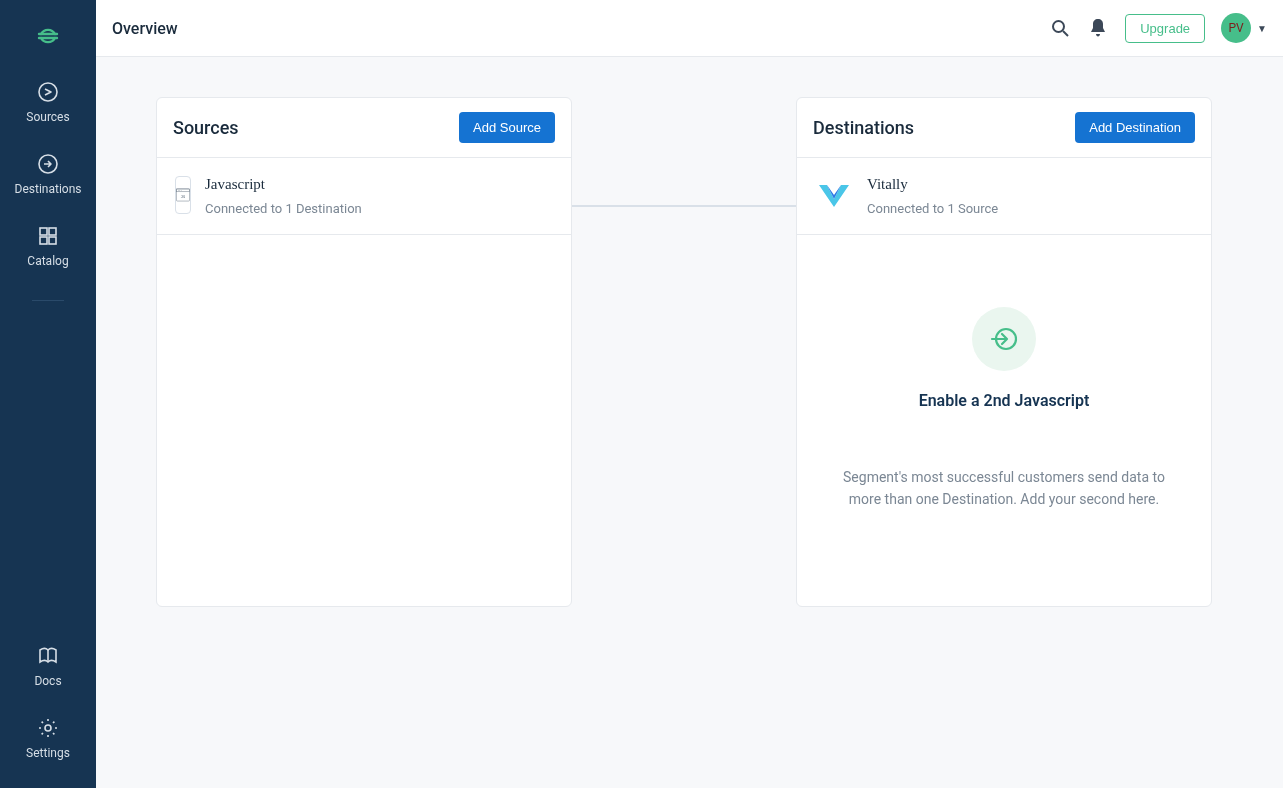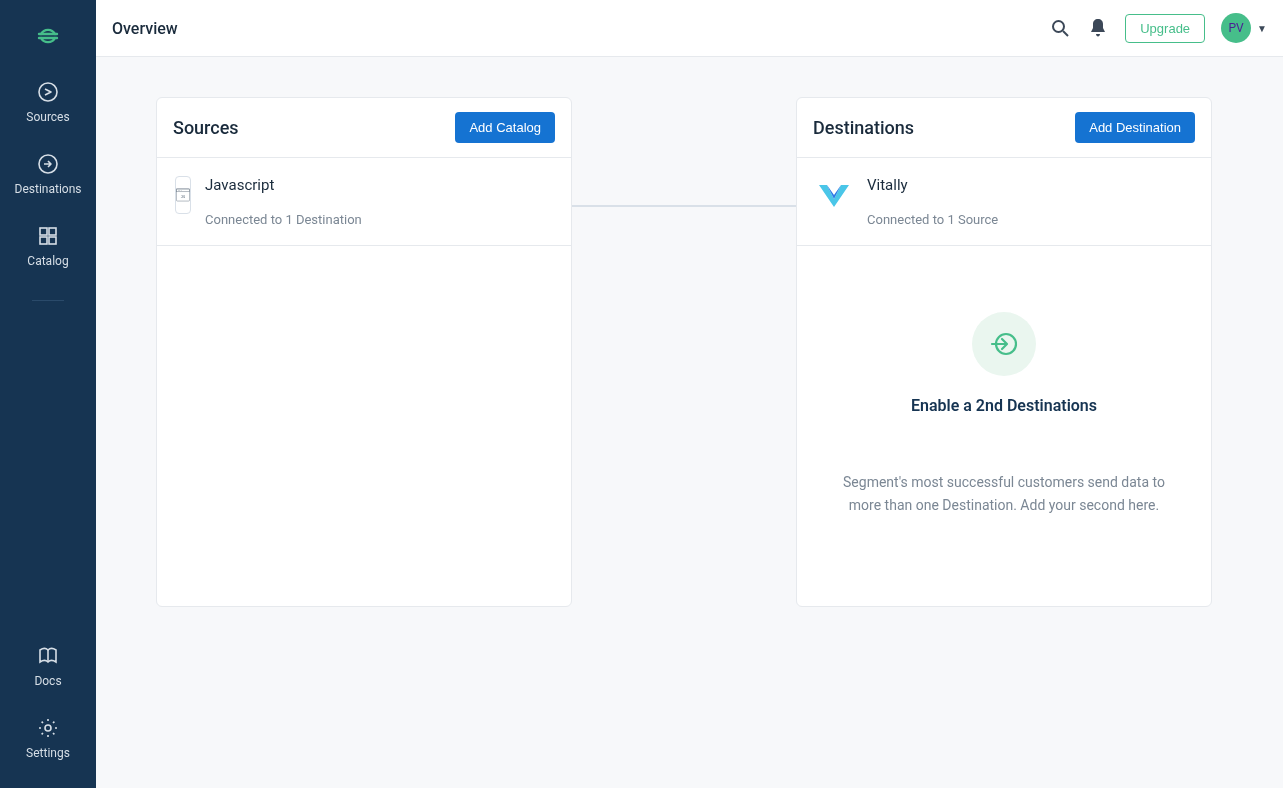--- a/index.html
+++ b/index.html
@@ -16,33 +16,33 @@
   .sidebar-spacer { flex: 1; }
   
   .main { flex: 1; display: flex; flex-direction: column; background: #f7f8fa; min-width: 0; }
   
   .topbar { height: 57px; background: #fff; border-bottom: 1px solid #e6e9ed; display: flex; align-items: center; padding: 0 16px; gap: 16px; }
   .page-title { font-size: 16px; font-weight: 500; color: #1a2b3c; }
   .topbar-spacer { flex: 1; }
   .topbar-icon { width: 22px; height: 22px; display:flex; align-items:center; justify-content:center; color:#3c4858; cursor:pointer; }
   .upgrade-btn { border: 1px solid #46be8a; color: #46be8a; background: #fff; padding: 6px 14px; border-radius: 4px; font-size: 13px; cursor: pointer; }
   .avatar-wrap { display:flex; align-items:center; gap:6px; cursor:pointer; }
-  .avatar { width: 30px; height: 30px; border-radius: 50%; background: #46be8a; color: #4c1d95; font-size: 12px; display:flex; align-items:center; justify-content:center; }
+  .avatar { width: 30px; height: 30px; border-radius: 50%; background: #46be8a; color: #7f1d1d; font-size: 12px; display:flex; align-items:center; justify-content:center; }
   .caret-down { font-size: 10px; color:#3c4858; }
   
   .content { flex: 1; position: relative; padding: 40px 60px; display:flex; }
   .panels-row { display: flex; gap: 224px; width: 100%; align-items: flex-start; position: relative; z-index: 1;}
   .panel { width: 416px; background: #fff; border: 1px solid #e6e9ed; border-radius: 6px; height: 510px; display:flex; flex-direction:column; overflow:hidden; }
   .panel-header { display:flex; align-items:center; justify-content:space-between; padding: 14px 16px; border-bottom: 1px solid #e6e9ed; }
   .panel-title { font-size: 18px; font-weight: 500; color:#1a2b3c; }
   .primary-btn { background:#1573d2; color:#fff; border:none; padding:8px 14px; border-radius:4px; font-size:13px; cursor:pointer; }
   .item-row { display:flex; gap:14px; padding:18px 18px; border-bottom:1px solid #e6e9ed; cursor:pointer; align-items:flex-start; }
   .item-icon { width:16px; height:38px; border:1px solid #d9e0e8; border-radius:4px; display:flex; align-items:center; justify-content:center; flex-shrink:0; }
   .item-icon.no-border { border:none; }
-  .item-name { font-size:15px; color:#1a2b3c; margin-bottom:18px; }
+  .item-name { font-size:15px; color:#1a2b3c; margin-bottom:8px;font-family:Liberation Serif, serif; }
   .item-sub { font-size:13px; color:#7b8794; }
   .promo { flex:1; display:flex; flex-direction:column; align-items:center; justify-content:center; padding: 24px 44px 48px; text-align:center; }
   .promo-icon { width:64px; height:64px; border-radius:50%; background:#eaf6ef; color:#46be8a; display:flex; align-items:center; justify-content:center; margin-bottom:20px; }
   .promo-title { font-size:16px; font-weight:600; color:#163452; margin-bottom:12px; }
   .promo-body { font-size:14px; color:#7b8794; line-height:1.6;margin-top:44px; }
   
   .connector { position:absolute; top: 148px; left: 476px; width: 260px; height: 2px; background: #d9e0e8; z-index:0; }
   svg { display:block; }
 </style>
 </head>
@@ -138,21 +138,21 @@
       </div>
     </div>
 
     <div class="content">
       <div class="connector"></div>
       <div class="panels-row">
 
         <section class="panel">
           <div class="panel-header">
             <div class="panel-title">Sources</div>
-            <button class="primary-btn">Add Catalog</button>
+            <button class="primary-btn">Add Source</button>
           </div>
           <div class="item-row">
             <div class="item-icon">
               <svg width="30" height="28" viewBox="0 0 30 28">
                   <rect x="1" y="1" width="28" height="26" rx="2" fill="none" stroke="#7b8794" stroke-width="1.2"></rect>
                   <rect x="1" y="1" width="28" height="6" fill="none" stroke="#7b8794" stroke-width="1.2"></rect>
                   <circle cx="5" cy="4" r="0.8" fill="#7b8794"></circle>
                   <circle cx="8" cy="4" r="0.8" fill="#7b8794"></circle>
                   <circle cx="11" cy="4" r="0.8" fill="#7b8794"></circle>
                   <text x="15" y="20" font-size="8" text-anchor="middle" fill="#7b8794" font-family="monospace" font-weight="bold">JS</text>
@@ -182,20 +182,20 @@
               <div class="item-sub">Connected to 1 Source</div>
             </div>
           </div>
           <div class="promo">
             <div class="promo-icon">
               <svg width="32" height="32" viewBox="0 0 32 32" fill="none" stroke="#46be8a" stroke-width="2.2">
                   <circle cx="18" cy="16" r="10"></circle>
                   <path d="M4 16 L18 16 M14 11 L19 16 L14 21" stroke-linejoin="round" stroke-linecap="round"></path>
                 </svg>
             </div>
-            <div class="promo-title">Enable a 2nd Destinations</div>
+            <div class="promo-title">Enable a 2nd Javascript</div>
             <div class="promo-body">Segment's most successful customers send data to more than one Destination. Add your second here.</div>
           </div>
         </section>
       </div>
     </div>
   </div>
 </div>
 
 </body></html>

